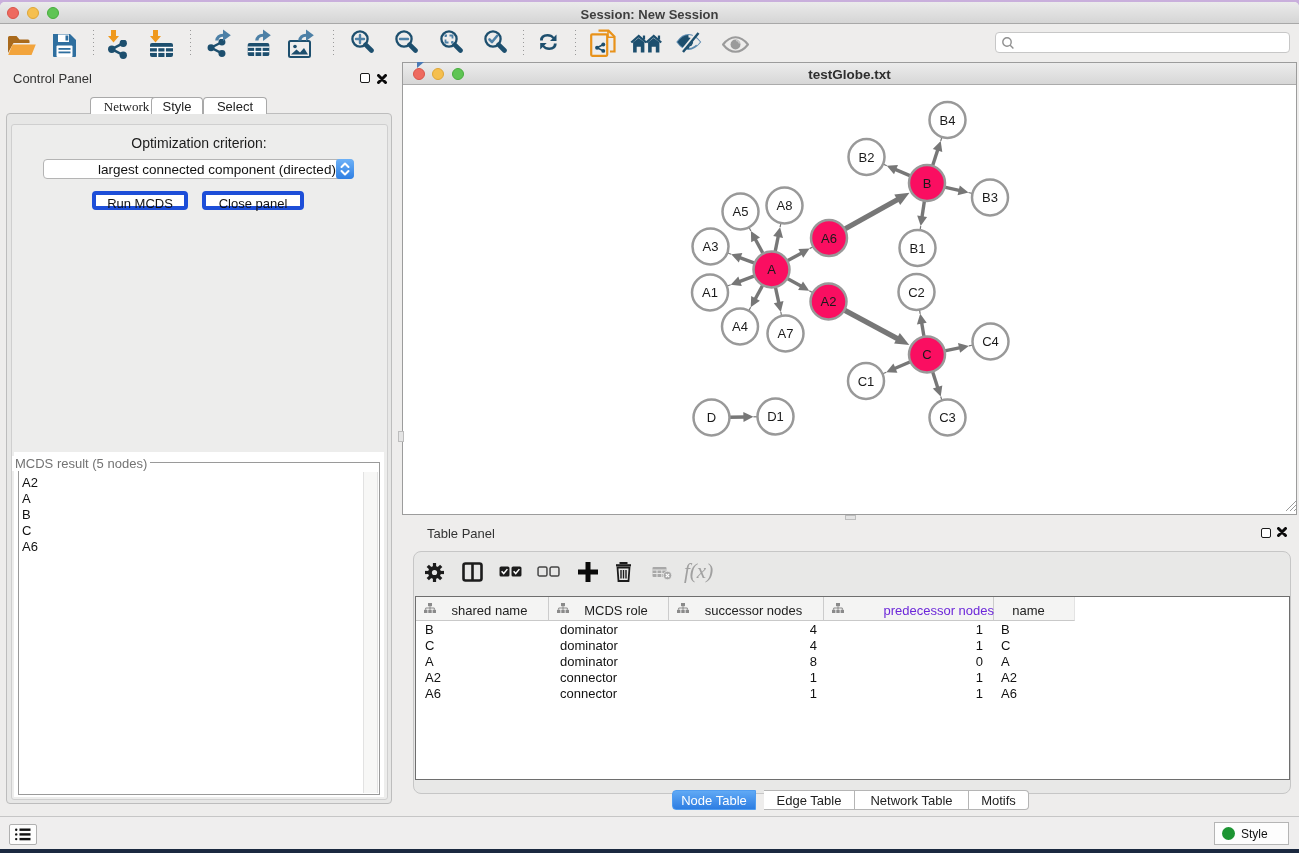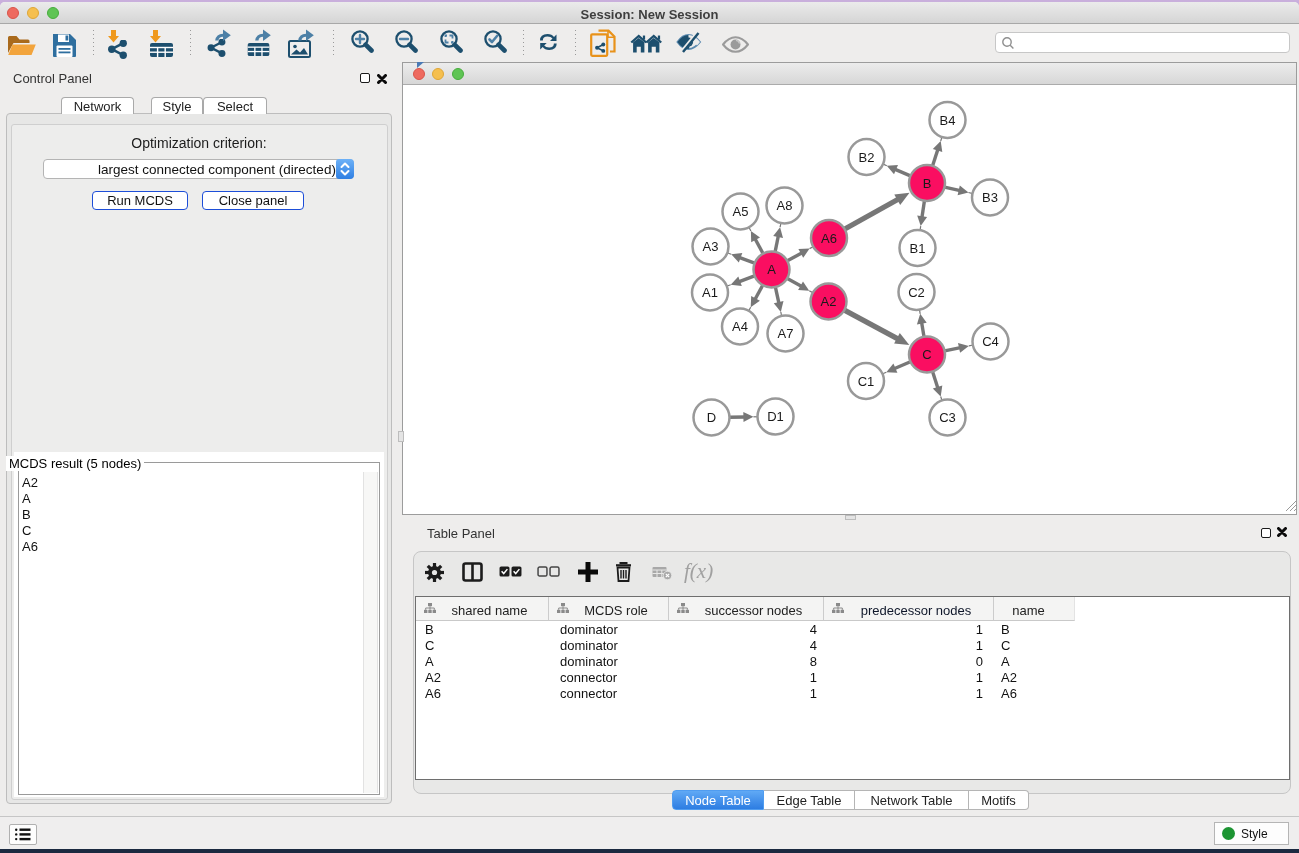--- a/index.html
+++ b/index.html
@@ -16,24 +16,24 @@
 
 .cp-title { left:13px; top:71px; font-size:13px; color:#333; }
 .winbtn { width:10px; height:10px; border:1.6px solid #1a1a1a; border-radius:2px; top:73px; background:#fff; }
 .tab { top:97px; height:17px; background:#fff; border:1px solid #a9a9a9; border-bottom:none; border-radius:4px 4px 0 0; font-size:13px; text-align:center; color:#222; padding-top:1px; }
 .tabsel { background:linear-gradient(#6aaef6,#2f80e4); color:#fff; border-color:#6aaef6;margin-top:28px; }
 .cp-outer { left:6px; top:113px; width:386px; height:691px; background:#e7e7e6; border:1px solid #bdbdbd; border-radius:4px; }
 .cp-inner { left:11px; top:124px; width:377px; height:676px; background:#ededec; border:1px solid #cfcfcf; border-radius:3px; }
 .opt-label { left:0px; top:135px; width:398px; text-align:center; font-size:14px; color:#1c1c1c; }
 .dropdown { left:43px; top:159px; width:311px; height:20px; background:#fff; border:1px solid #b4b4b4; border-radius:4px; }
 .dd-cap { left:336px; top:159px; width:18px; height:20px; background:linear-gradient(#6db1f7,#2f7fe3); border-radius:3px 4px 4px 3px; }
-.btn { top:191px; height:19px; background:#fff; border:1px solid #1d4ed8; border-radius:4px; font-size:13px; text-align:center; color:#111; padding-top:1px; }
+.btn { top:191px; height:19px; background:#fff; border:4px solid #1d4ed8; border-radius:4px; font-size:13px; text-align:center; color:#111; padding-top:1px; }
 .mcds-white { left:14px; top:452px; width:370px; height:345px; background:#fff; }
 .fieldset-frame { left:18px; top:462px; width:362px; height:333px; border:1px solid #9a9a9a; }
-.legend { left:6px; top:456px; background:#fff; font-size:13px; color:#000000; padding:0 3px; }
+.legend { left:12px; top:456px; background:#fff; font-size:13px; color:#737373; padding:0 3px; }
 .mcds-item { left:22px; font-size:13px; color:#111; }
 .scrollstrip { left:363px; top:472px; width:15px; height:321px; background:#f7f7f6; border-left:1px solid #e2e2e2; border-right:1px solid #e2e2e2; }
 
 .netwin { left:402px; top:62px; width:895px; height:453px; background:#fff; border:1px solid #9c9c9c; }
 .net-titlebar { left:0; top:0; width:893px; height:22px; background:linear-gradient(#ececec,#d7d7d7); border-bottom:1px solid #ababab; }
 
 .tp-title { left:416px; top:526px; font-size:13px; color:#333;margin-left:11px; }
 .tp-container { left:413px; top:551px; width:878px; height:243px; background:#e8e8e7; border:1px solid #c6c6c6; border-radius:8px; }
 .tbl { left:415px; top:596px; width:875px; height:184px; background:#fff; border:1px solid #6e6e6e; }
 .th-cell { top:597px; height:24px; background:#f4f4f3; border-right:1px solid #cccccc; border-bottom:1px solid #c9c9c9; font-size:13px; color:#222; }
@@ -204,21 +204,21 @@
     <circle cx="6" cy="6" r="4.2" fill="none" stroke="#8f8f8f" stroke-width="1.4"></circle>
     <line x1="9.2" y1="9.2" x2="12.4" y2="12.4" stroke="#8f8f8f" stroke-width="1.4"></line>
   </svg>
 
 <div class="abs cp-title">Control Panel</div>
 <div class="abs winbtn" style="left:360px;"></div>
 <svg class="abs" style="left:377px; top:74px;" width="10" height="10" viewBox="0 0 10 10">
     <path d="M1.5 1.5 L8.5 8.5 M8.5 1.5 L1.5 8.5" stroke="#0a0a0a" stroke-width="3" stroke-linecap="round"></path>
   </svg>
 <div class="abs cp-outer"></div>
-<div class="abs tab" style="left:61px; width:73px;">Network</div>
+<div class="abs tab" style="left:90px; width:73px;font-family:Liberation Serif, serif;">Network</div>
 <div class="abs tab" style="left:151px; width:52px;">Style</div>
 <div class="abs tab" style="left:203px; width:64px;">Select</div>
 <div class="abs tab tabsel" style="left:263px; width:60px;">MCDS</div>
 <div class="abs cp-inner"></div>
 <div class="abs opt-label">Optimization criterion:</div>
 <div class="abs dropdown"></div>
 <div class="abs" style="left:56px; top:162px; font-size:13.5px; color:#111;padding-left:42px;">largest connected component (directed)</div>
 <div class="abs dd-cap"></div>
 <svg class="abs" style="left:338px; top:161px;" width="14" height="16" viewBox="0 0 14 16">
     <path d="M3.5 6 L7 2.5 L10.5 6" fill="none" stroke="#fff" stroke-width="2" stroke-linecap="round" stroke-linejoin="round"></path>
@@ -234,20 +234,21 @@
 <div class="abs mcds-item" style="top:491px;">A</div>
 <div class="abs mcds-item" style="top:507px;">B</div>
 <div class="abs mcds-item" style="top:523px;">C</div>
 <div class="abs mcds-item" style="top:539px;">A6</div>
 
 <div class="abs netwin">
   <div class="abs net-titlebar"></div>
   <div class="abs tl" style="left:10px; top:5px; background:#ee6a5f; border:0.5px solid #d95449;"></div>
   <div class="abs tl" style="left:29px; top:5px; background:#f5bf4f; border:0.5px solid #dfa636;"></div>
   <div class="abs tl" style="left:49px; top:5px; background:#5fc454; border:0.5px solid #47ad3c;"></div>
+  <div class="abs" style="width:100%; text-align:center; top:4px; font-size:13.5px; font-weight:bold; color:#2e2e2e;">testGlobe.txt</div>
 </div>
 <svg id="graph" class="abs" style="left:0; top:0;" width="1299" height="853" font-family="&quot;Liberation Sans&quot;,sans-serif">
 <line x1="763.0" y1="253.5" x2="754.9" y2="238.5" stroke="#777777" stroke-width="3.4"></line>
 <path d="M750.9 231.0 L760.0 237.5 L751.2 242.2 Z" fill="#777777"></path>
 <line x1="750.9" y1="231.0" x2="748.8" y2="227.0" stroke="#777777" stroke-width="1.2"></line>
 <line x1="775.1" y1="251.8" x2="778.4" y2="235.5" stroke="#777777" stroke-width="3.4"></line>
 <path d="M780.1 227.2 L783.0 238.0 L773.2 236.0 Z" fill="#777777"></path>
 <line x1="780.1" y1="227.2" x2="781.0" y2="222.7" stroke="#777777" stroke-width="1.2"></line>
 <line x1="754.6" y1="263.1" x2="739.1" y2="257.3" stroke="#777777" stroke-width="3.4"></line>
 <path d="M731.2 254.3 L742.3 253.1 L738.8 262.5 Z" fill="#777777"></path>
@@ -466,21 +467,21 @@
       <g fill="#8a8a8a">
         <rect x="4" y="0" width="4" height="3.2"></rect>
         <rect x="0" y="6.8" width="3.4" height="3.2"></rect>
         <rect x="4.3" y="6.8" width="3.4" height="3.2"></rect>
         <rect x="8.6" y="6.8" width="3.4" height="3.2"></rect>
       </g>
       <g stroke="#8a8a8a" stroke-width="1" fill="none">
         <path d="M6 3.2 V5 M1.7 6.8 V5 H10.3 V6.8 M6 5 V6.8"></path>
       </g>
     </svg>
-    <div class="abs" style="left:838px; top:603px; width:156px; text-align:center; font-size:13px; color:#0f172a;">predecessor nodes</div>
+    <div class="abs" style="left:838px; top:603px; width:156px; text-align:right; font-size:13px; color:#6d28d9;">predecessor nodes</div>
     <div class="abs" style="left:988px; top:603px; width:81px; text-align:center; font-size:13px; color:#222;">name</div>
     <div class="abs td-text" style="left:425px; top:622px;">B</div>
     <div class="abs td-text" style="left:560px; top:622px;">dominator</div>
     <div class="abs td-text" style="left:700px; top:622px; width:117px; text-align:right;">4</div>
     <div class="abs td-text" style="left:860px; top:622px; width:123px; text-align:right;">1</div>
     <div class="abs td-text" style="left:1001px; top:622px;">B</div>
     <div class="abs td-text" style="left:425px; top:638px;">C</div>
     <div class="abs td-text" style="left:560px; top:638px;">dominator</div>
     <div class="abs td-text" style="left:700px; top:638px; width:117px; text-align:right;">4</div>
     <div class="abs td-text" style="left:860px; top:638px; width:123px; text-align:right;">1</div>
@@ -495,21 +496,21 @@
     <div class="abs td-text" style="left:700px; top:670px; width:117px; text-align:right;">1</div>
     <div class="abs td-text" style="left:860px; top:670px; width:123px; text-align:right;">1</div>
     <div class="abs td-text" style="left:1001px; top:670px;">A2</div>
     <div class="abs td-text" style="left:425px; top:686px;">A6</div>
     <div class="abs td-text" style="left:560px; top:686px;">connector</div>
     <div class="abs td-text" style="left:700px; top:686px; width:117px; text-align:right;">1</div>
     <div class="abs td-text" style="left:860px; top:686px; width:123px; text-align:right;">1</div>
     <div class="abs td-text" style="left:1001px; top:686px;">A6</div>
   </div>
 
-<div class="abs btab btabsel" style="left:672px; width:92px; border-radius:4px 0 0 4px;">Node Table</div>
+<div class="abs btab btabsel" style="left:672px; width:84px; border-radius:4px 0 0 4px;">Node Table</div>
 <div class="abs btab" style="left:764px; width:91px; border-left:none;">Edge Table</div>
 <div class="abs btab" style="left:855px; width:114px; border-left:none;">Network Table</div>
 <div class="abs btab" style="left:969px; width:60px; border-left:none; border-radius:0 4px 4px 0;">Motifs</div>
 
 <div class="abs statusbar"></div>
 <div class="abs listbtn"></div>
 <svg class="abs" style="left:15px; top:828px;" width="16" height="13" viewBox="0 0 16 13">
     <g fill="#111">
       <rect x="0" y="0.5" width="2.4" height="2.4" rx="1.2"></rect>
       <rect x="0" y="5.2" width="2.4" height="2.4" rx="1.2"></rect>

